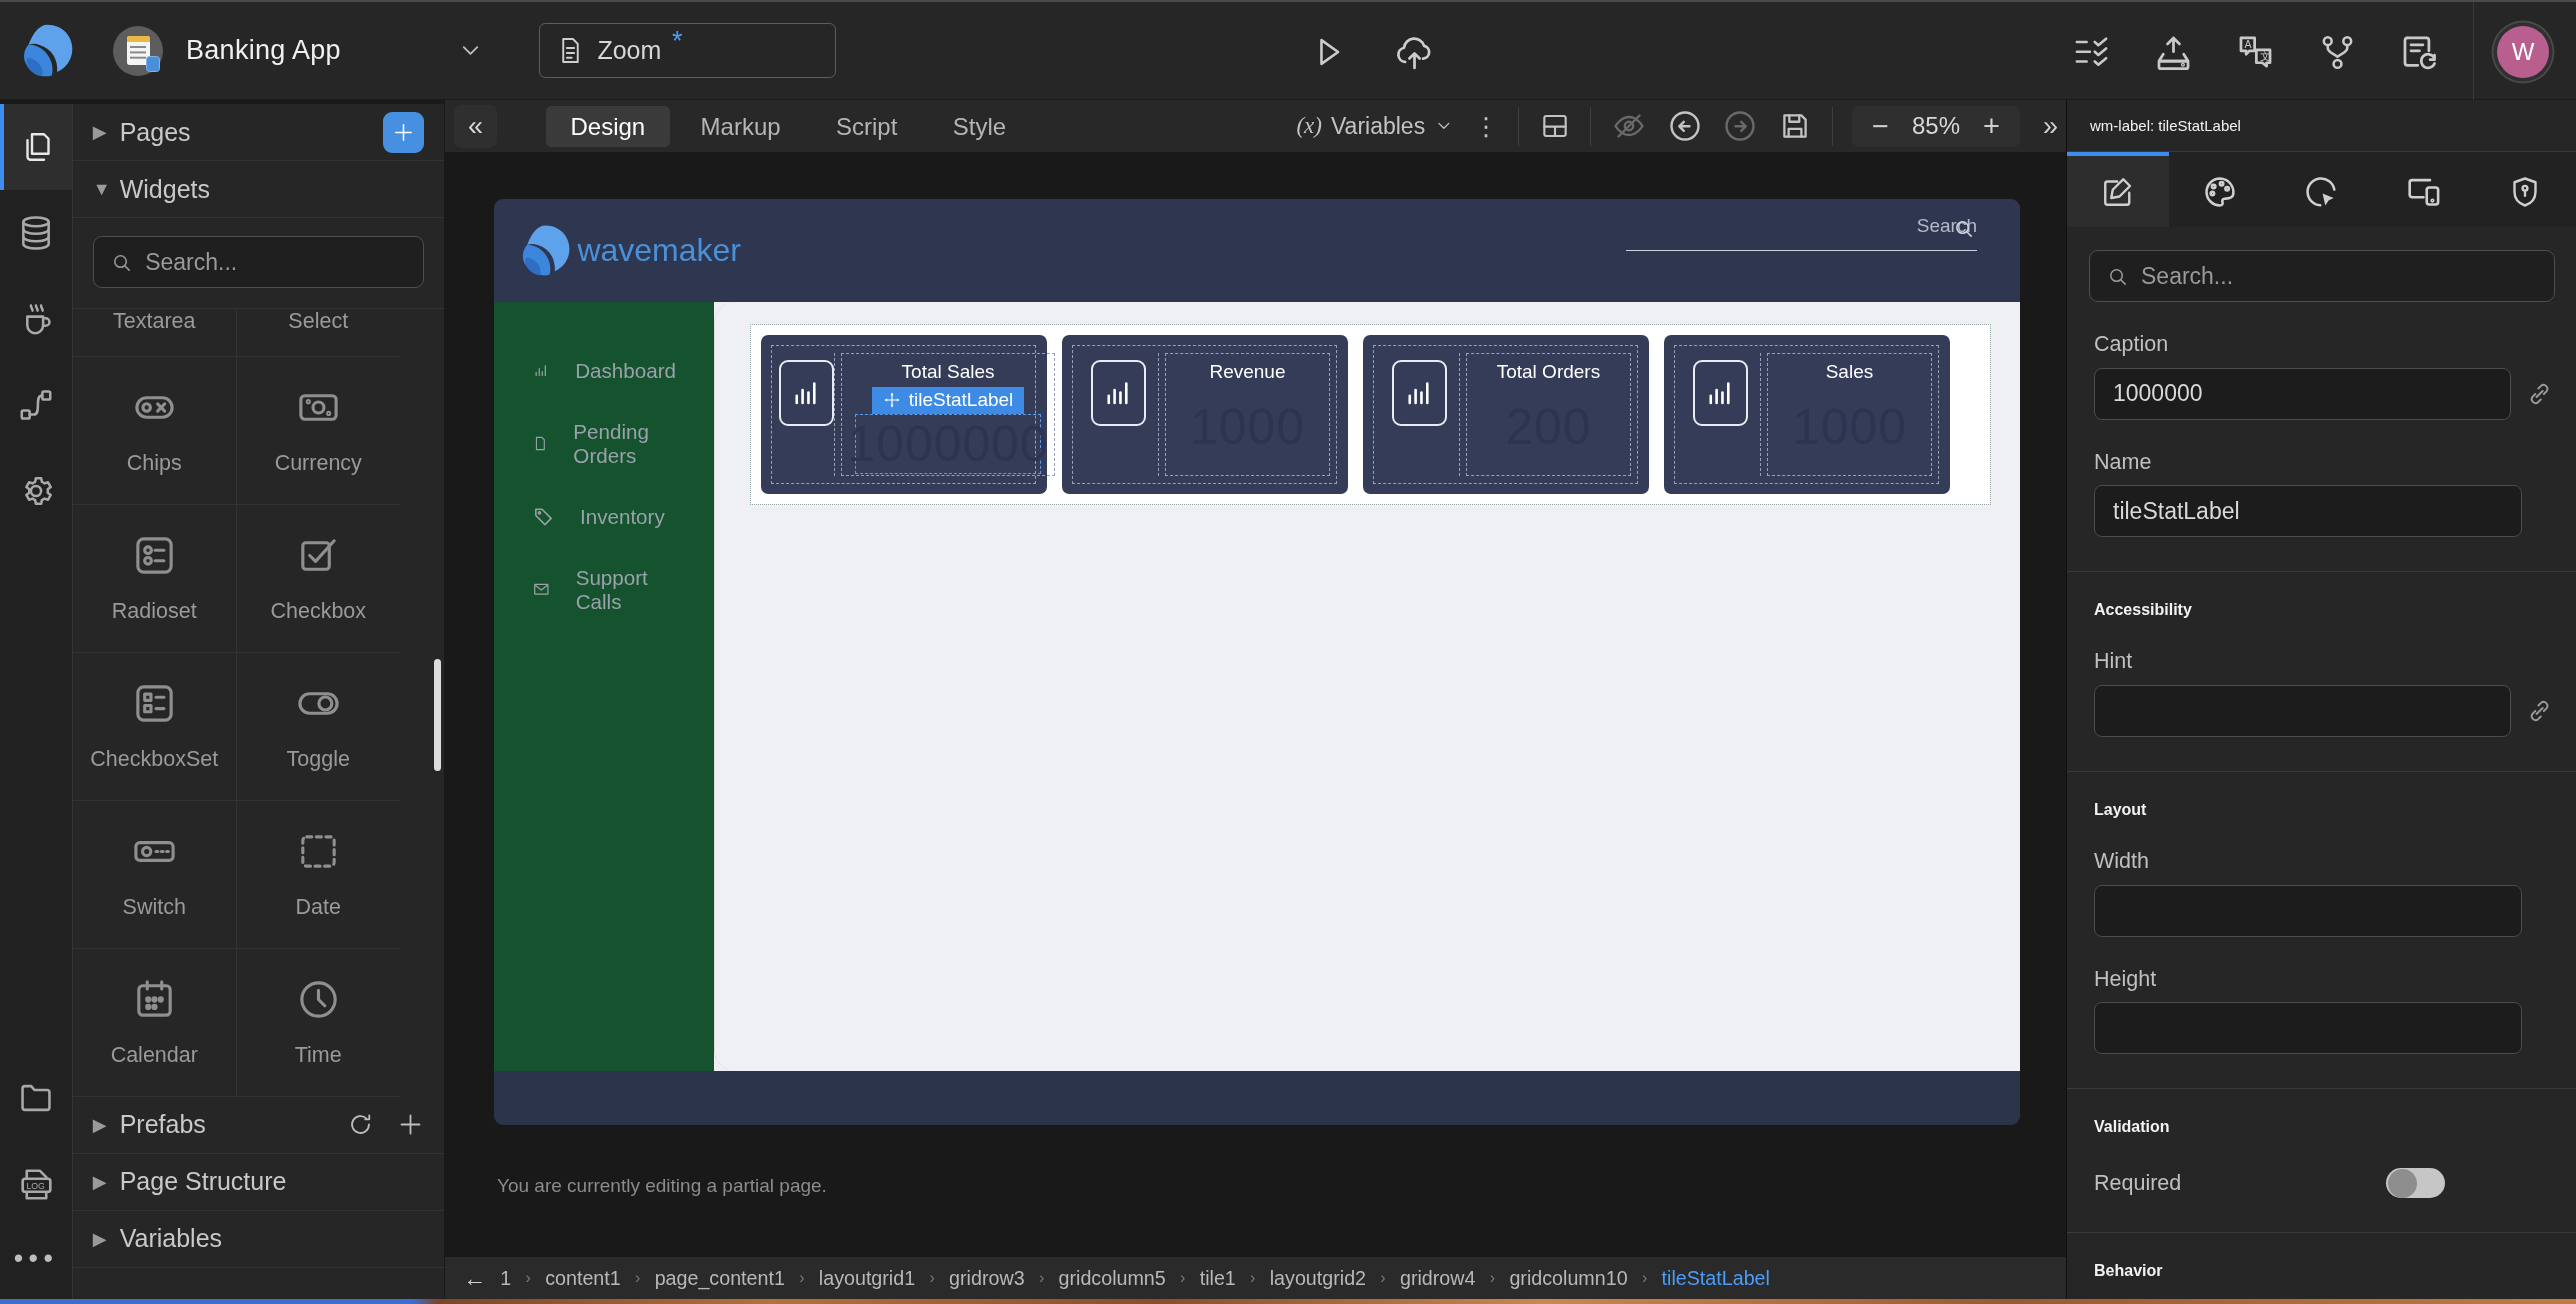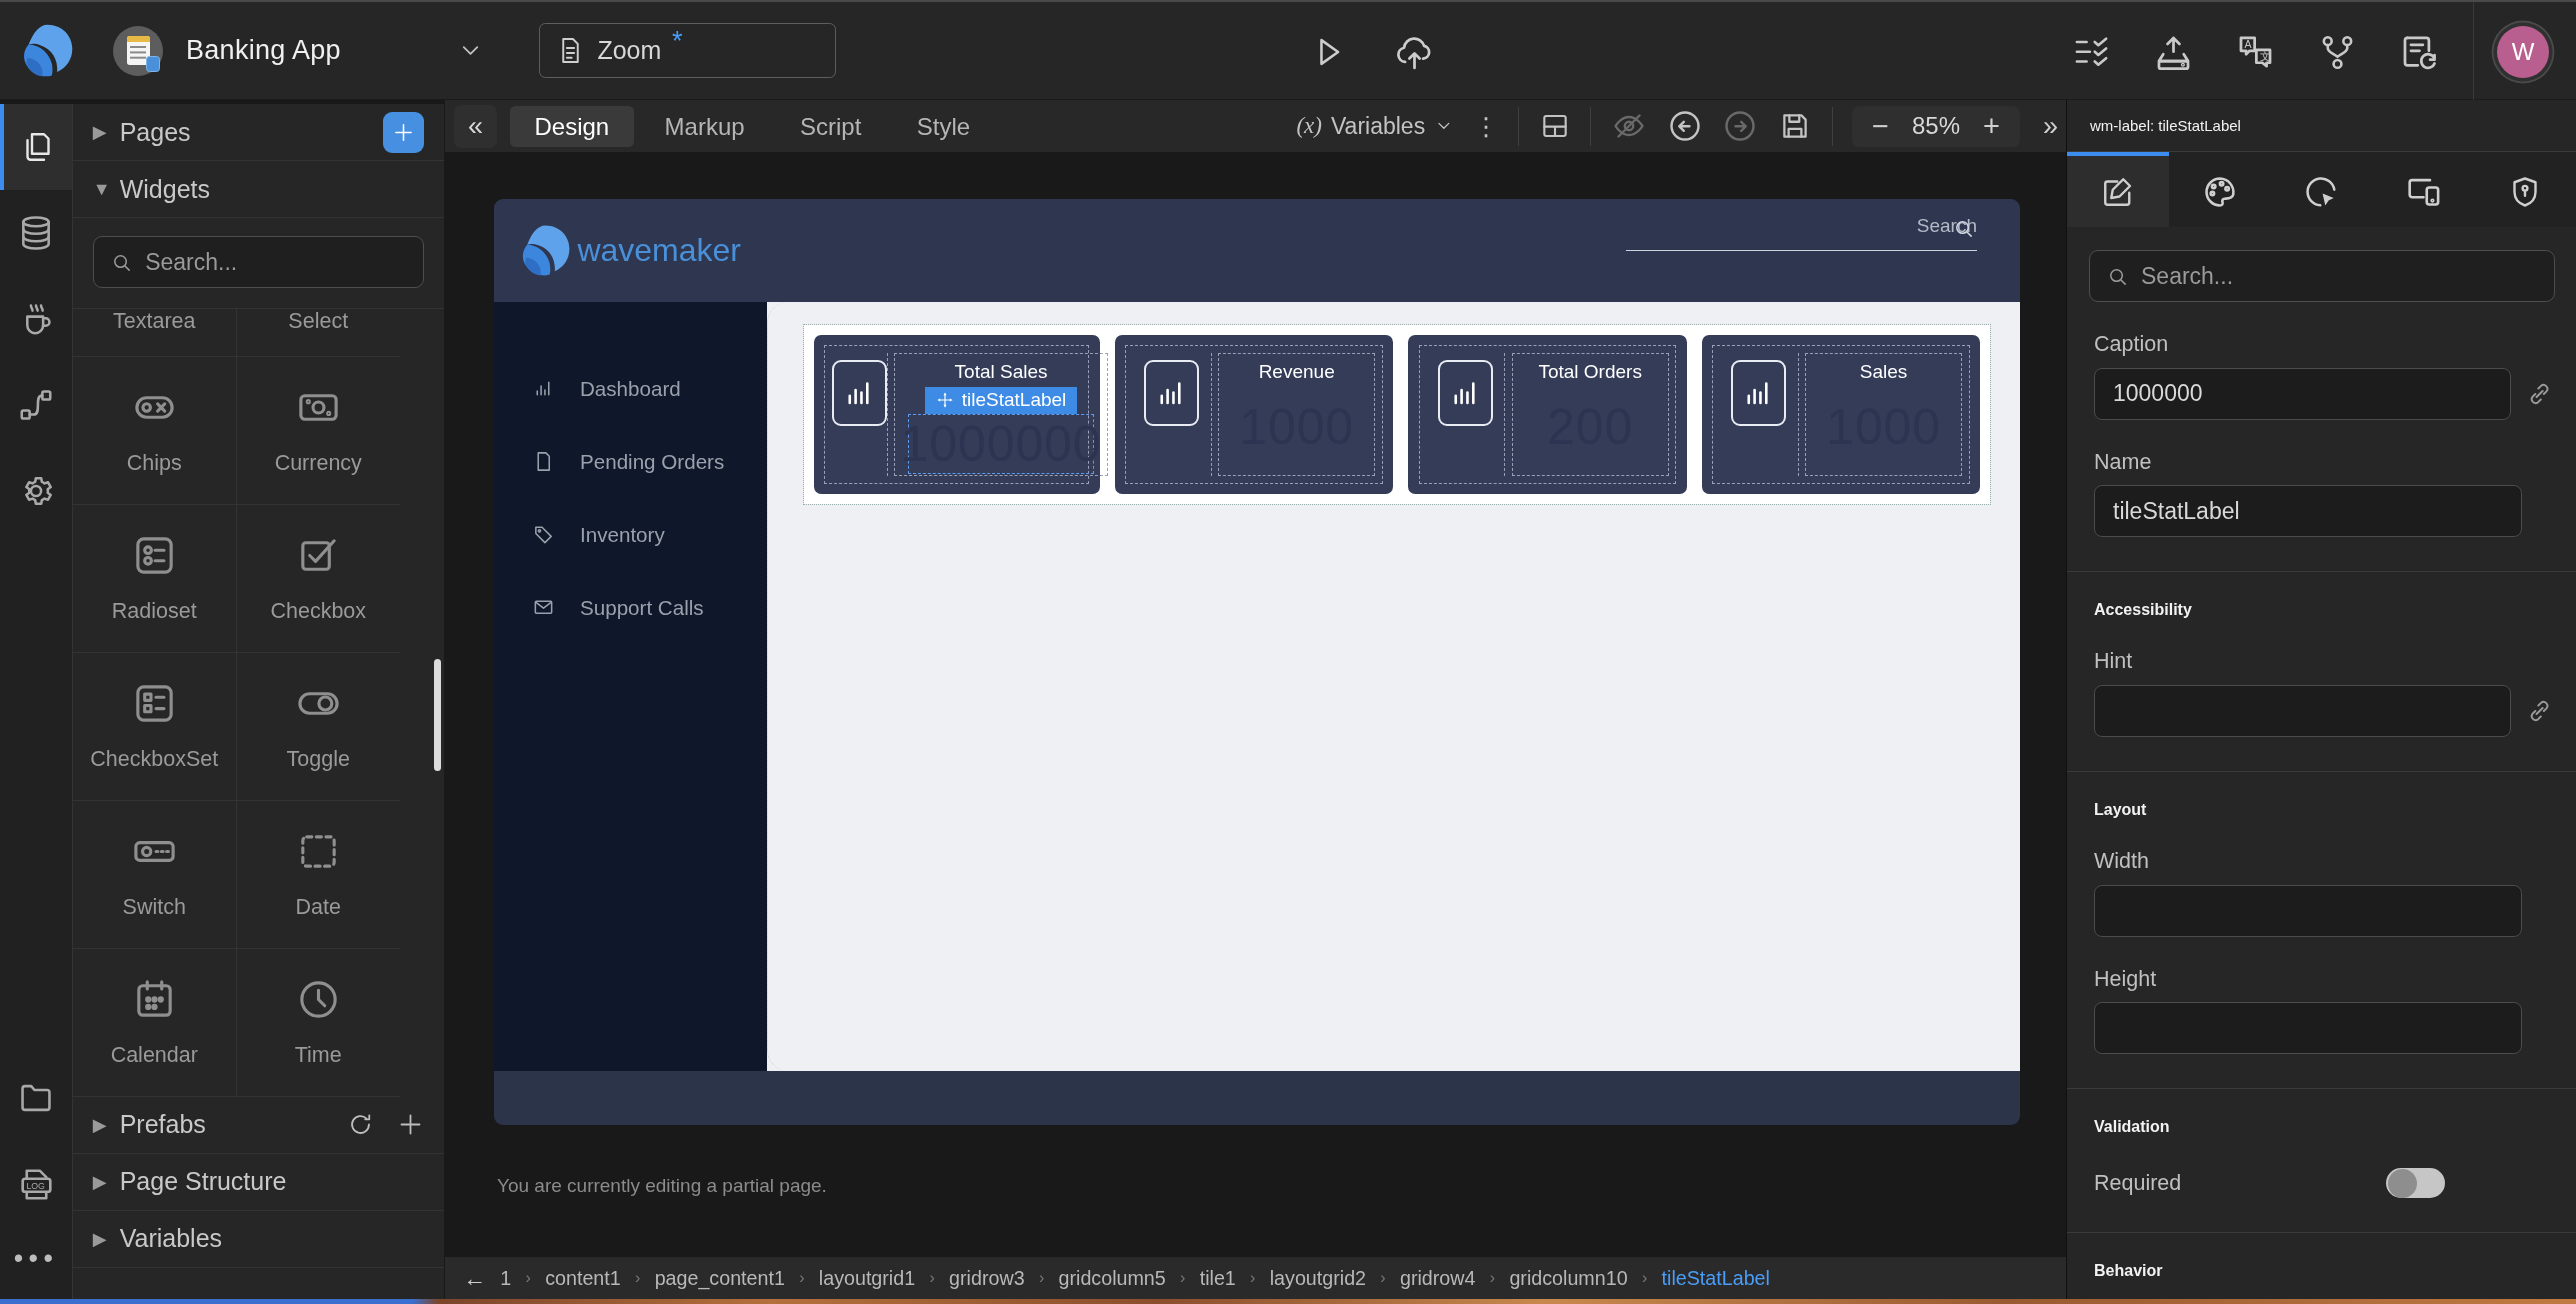--- a/index.html
+++ b/index.html
@@ -86,21 +86,21 @@
   #canvas { flex:1; background:#191919; position:relative; overflow:hidden; }
   #card { position:absolute; left:49px; top:47px; width:1526px; }
   .card-nav { height:103px; background:#2f3750; border-radius:9px 9px 0 0; display:flex; align-items:center; position:relative; }
   .pv-logo { display:flex; align-items:flex-end; gap:5.4px; margin-left:23px; }
   .pv-logo .wm { color:#4a90d9; font-size:32px; margin-bottom:9px; }
   .pv-search { position:absolute; right:43px; top:16px; width:351px; }
   .pv-search .ph { color:#b4b9c7; font-size:19px;text-align:right; }
   .pv-search .line { border-bottom:1.8px solid #ccd1dc; margin-top:12.5px; }
   .pv-search .mag { position:absolute; right:1.8px; top:1.8px; color:#d2d6e0; }
   .card-body { display:flex; height:769px; background:#eef0f4; }
-  .card-sidebar { width:273px; background:#0f172a; padding-top:50px; }
+  .card-sidebar { width:220px; background:#14532d; padding-top:32px; }
   .pv-nav-item { display:flex; align-items:center; gap:25px; padding:0 38px; height:73px; color:#9ba1ab; font-size:20.6px; }
   .card-content { flex:1; position:relative; border-left:0.9px dotted #c8c8c8;border-radius:21px; }
   #tiles-wrap { position:absolute; left:36px; top:23px; right:30px; height:179px; background:#ffffff;
     outline:0.9px dotted #9aa; padding:9.8px; display:flex; gap:15px; }
   .tile { width:286px; background:#343c58; border-radius:7.2px; padding:10.7px; }
   .tile-inner { height:100%; border:1.8px dashed #9aa1b6; display:flex; padding:6.3px; }
   .tile-icon-cell { width:79px; border-right:1.8px dashed #9aa1b6; display:flex; justify-content:center; padding-top:7.2px; }
   .chart-box { width:55px; height:66px; border:2.7px solid #e9ecf3; border-radius:9px; color:#fff;
     display:flex; align-items:center; justify-content:center; }
   .tile-main { flex:1; margin-left:6.3px; border:1.8px dashed #9aa1b6; display:flex; flex-direction:column; align-items:center; padding:4.5px; }
@@ -496,21 +496,21 @@
   <div class="sec-row">
     <span class="sec-caret">▶</span>
     <span>Variables</span>
   </div>
   <div id="panel-scrollthumb"></div>
 </div>
 
 <div id="main">
   <div id="canvas-toolbar">
     <div class="collapse-btn">«</div>
-    <div id="ctabs" style="display: flex; gap: 5.4px;">
+    <div id="ctabs" style="display: flex; gap: 5.4px; margin-left: 36px;">
         <div class="ctab active">Design</div>
         <div class="ctab">Markup</div>
         <div class="ctab">Script</div>
         <div class="ctab">Style</div>
       </div>
     <div class="ct-right">
       <div class="vars-dd">
         <span class="vars-x">(x)</span>
         <span>Variables</span>
         <svg width="19.7" height="19.7" viewBox="0 0 24 24">

